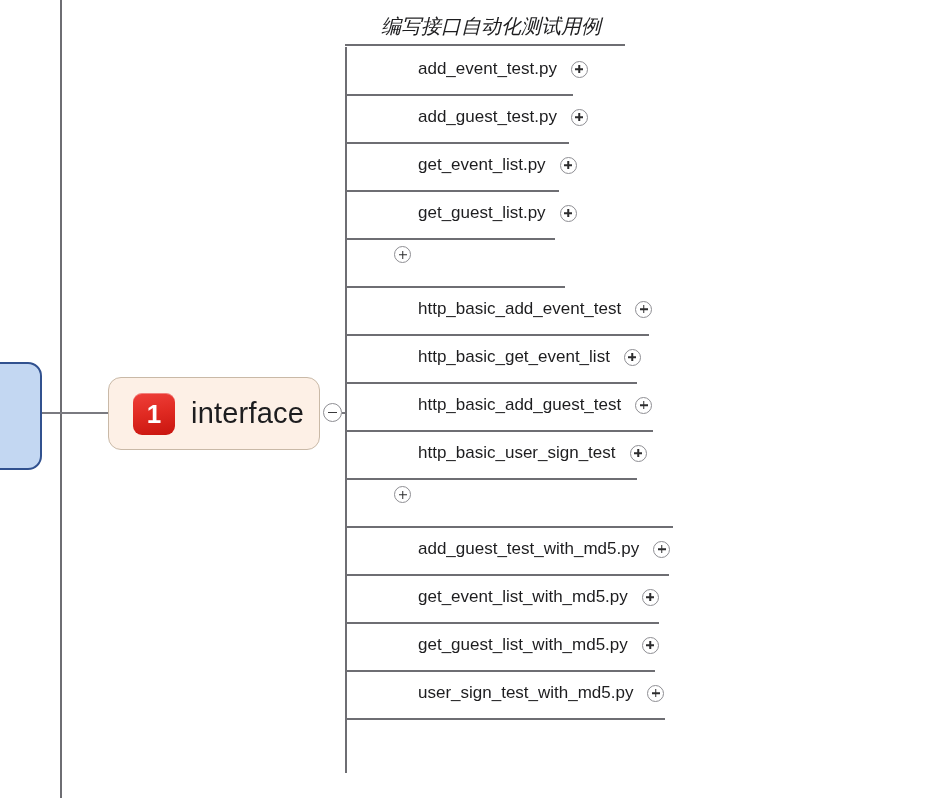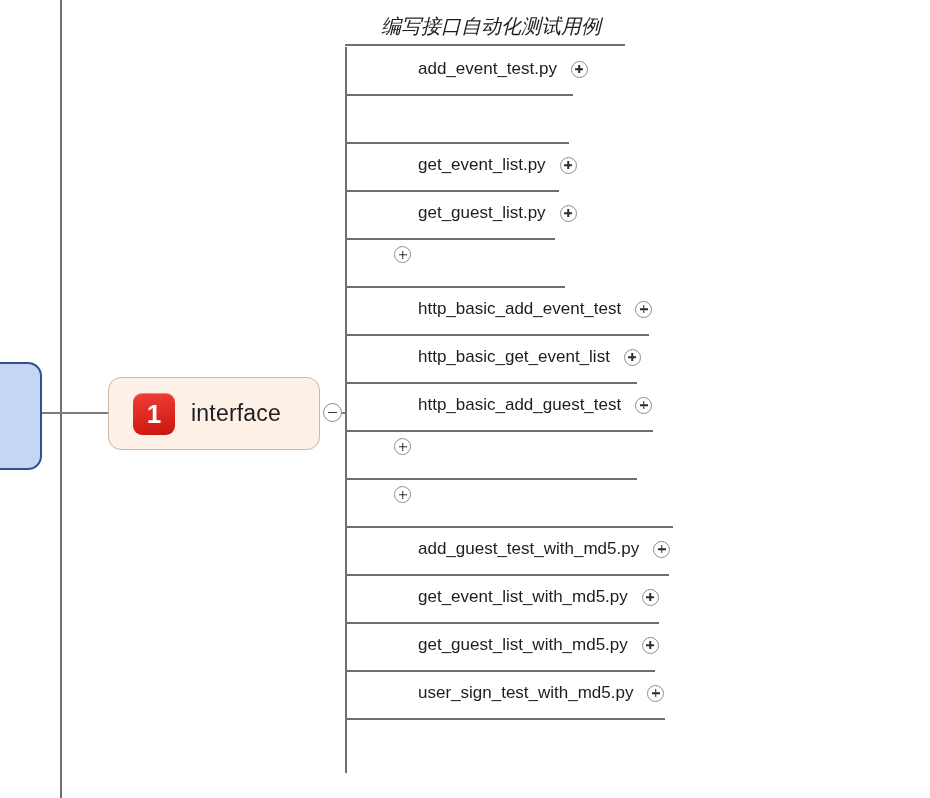--- a/index.html
+++ b/index.html
@@ -80,21 +80,21 @@
     font-weight: bold;
     display: flex;
     align-items: center;
     justify-content: center;
     line-height: 1;
     flex: none;
     box-shadow: inset 0 1px 0 rgba(255,255,255,.35);
   }
   .interface-label {
     margin-left: 16px;
-    font-size: 23px;
+    font-size: 29px;
     color: #1d1d1f;
     letter-spacing: .2px;
     white-space: nowrap;
   }
 
   
   .toggle {
     position: absolute;
     width: 19px;
     height: 19px;
@@ -253,20 +253,27 @@
         <div class="item-row">
           <span class="item-label">add_event_test.py</span>
           <span class="item-toggle">
             <span class="bar-h"></span>
             <span class="bar-v"></span>
           </span>
         </div>
         <div class="item-rule" style="width: 228px;"></div>
       </div>
       <div class="item">
+        <div class="item-row">
+          <span class="item-label">add_guest_test.py</span>
+          <span class="item-toggle">
+            <span class="bar-h"></span>
+            <span class="bar-v"></span>
+          </span>
+        </div>
         <div class="item-rule" style="width: 224px;"></div>
       </div>
       <div class="item">
         <div class="item-row">
           <span class="item-label">get_event_list.py</span>
           <span class="item-toggle">
             <span class="bar-h"></span>
             <span class="bar-v"></span>
           </span>
         </div>
@@ -316,20 +323,21 @@
           <span class="item-label">http_basic_add_guest_test</span>
           <span class="item-toggle">
             <span class="bar-h"></span>
             <span class="bar-v"></span>
           </span>
         </div>
         <div class="item-rule" style="width: 308px;"></div>
       </div>
       <div class="item">
         <div class="item-row">
+          <span class="item-label">http_basic_user_sign_test</span>
           <span class="item-toggle">
             <span class="bar-h"></span>
             <span class="bar-v"></span>
           </span>
         </div>
         <div class="item-rule" style="width: 292px;"></div>
       </div>
       <div class="item">
         <div class="item-row">
           <span class="item-toggle">

